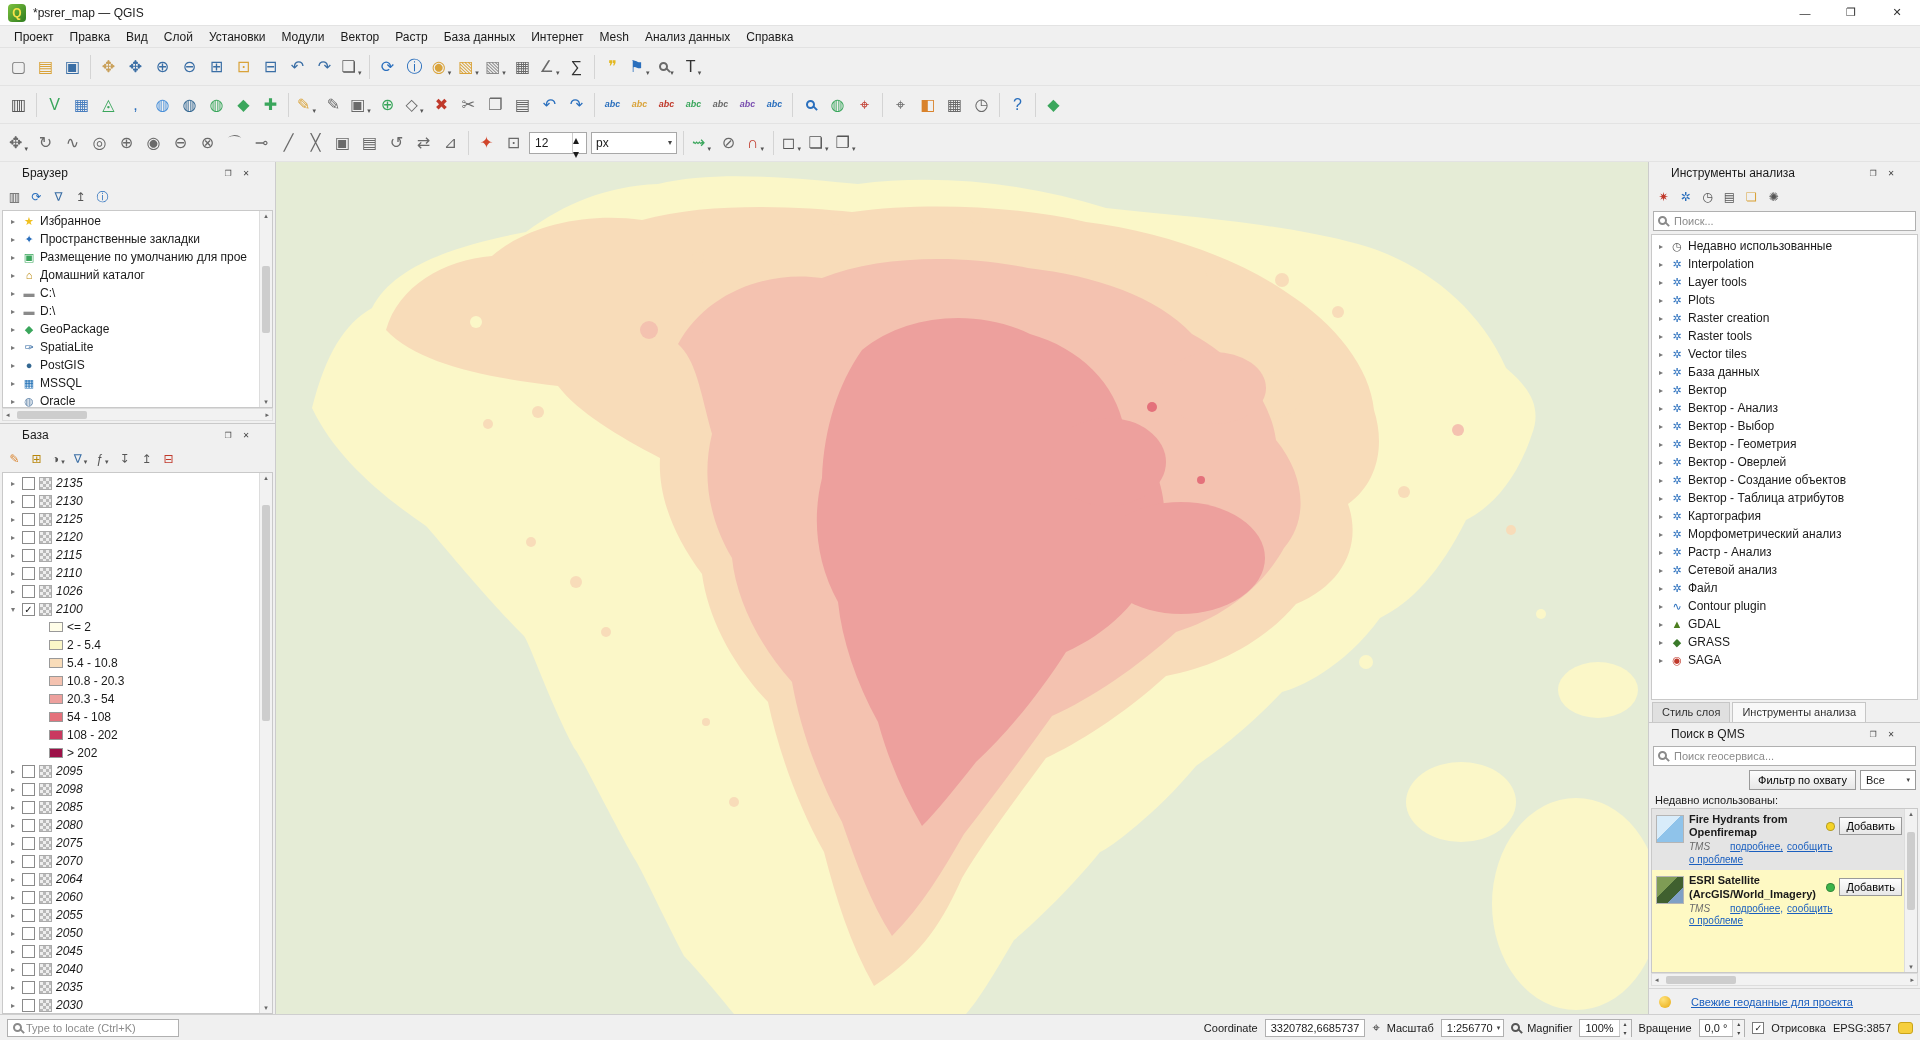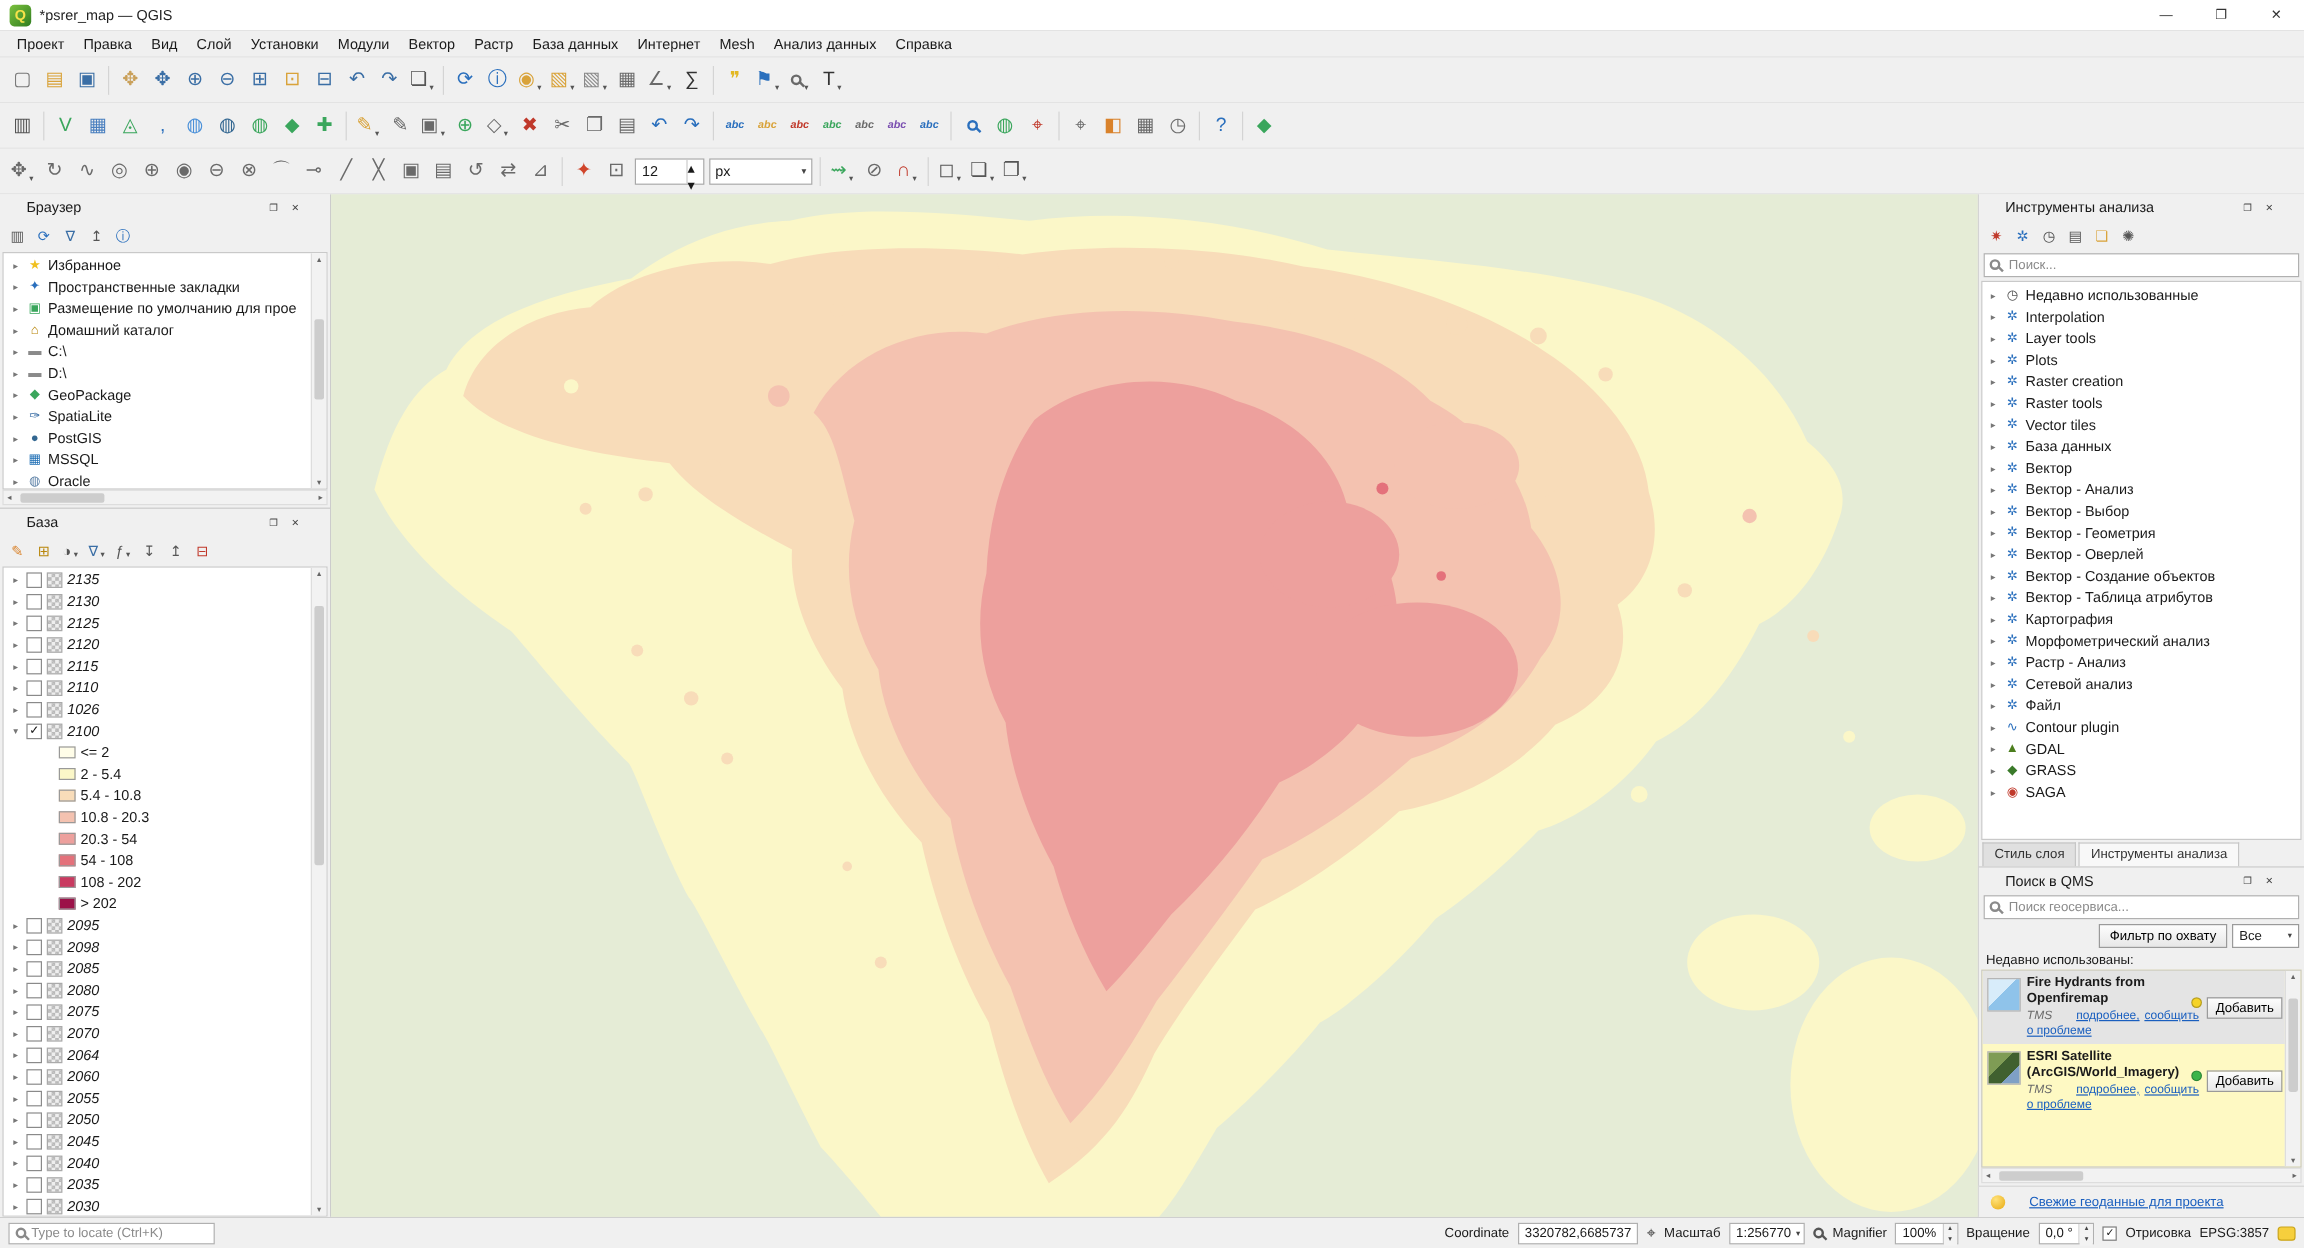--- a/index.html
+++ b/index.html
@@ -97,21 +97,21 @@
   .qms-entry { display:flex; gap:5px; padding:4px 2px 4px 4px; align-items:flex-start; }
   .qms-entry.sel { background:#e4e4e4; }
   .qms-ico { width:28px; height:28px; flex:none; border:1px solid #b5b5b5; margin-top:2px; }
   .qms-ico.map { background:linear-gradient(135deg,#d8ecfa 0 45%,#8fc3ea 45% 100%); }
   .qms-ico.satellite { background:linear-gradient(135deg,#7f9c55 0 40%,#40602f 40% 70%,#7fa0c5 70% 100%); }
   .qms-text { flex:1; min-width:0; }
   .qms-name { font-weight:bold; font-size:11px; line-height:1.2; }
   .qms-meta { font-size:10px; margin-top:2px; line-height:1.25; }
   .qms-type { color:#6a6a6a; margin-right:20px;font-style:italic; }
   .qms-link { color:#1a5fbf; text-decoration:underline; margin-right:4px; }
-  .qms-right { display:flex; align-items:flex-start; gap:4px; flex:none; margin-top:18px; }
+  .qms-right { display:flex; align-items:center; gap:4px; flex:none; margin-top:4px; }
   .status-dot { width:9px; height:9px; border-radius:50%; border:1px solid rgba(0,0,0,.25); }
   .add-btn { border:1px solid #9a9a9a; background:linear-gradient(#fdfdfd,#e7e7e7); font-size:11px; padding:2px 6px; }
 
   .news-row { height:26px; flex:none; display:flex; align-items:center; gap:20px; padding:0 10px; background:#f0f0f0; border-top:1px solid #d6d6d6; }
   .news-icon { width:12px; height:12px; border-radius:50%; background:radial-gradient(circle at 35% 30%,#ffe27a,#e8a90f); flex:none; }
   .news-link { font-size:11px; color:#1a5fbf; text-decoration:underline; }
 
   
   .tbx-row { height:18px; display:flex; align-items:center; gap:4px; padding-left:4px; font-size:12px; white-space:nowrap; overflow:hidden; }
 

